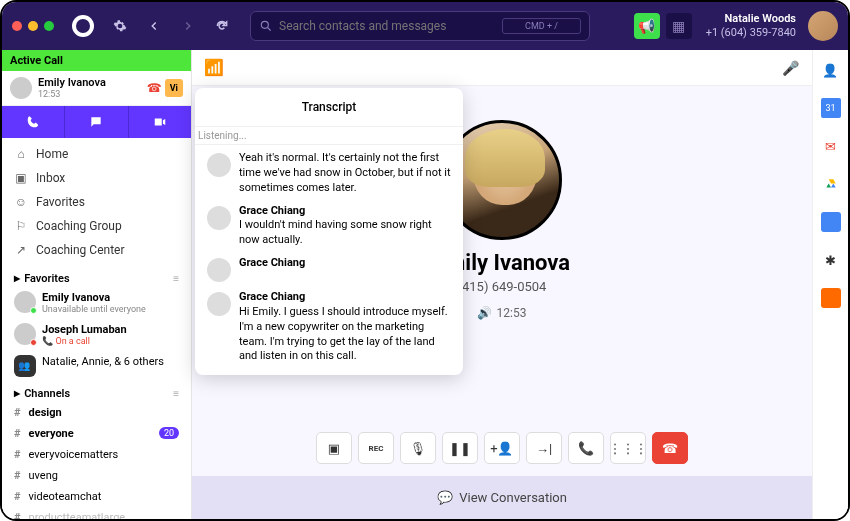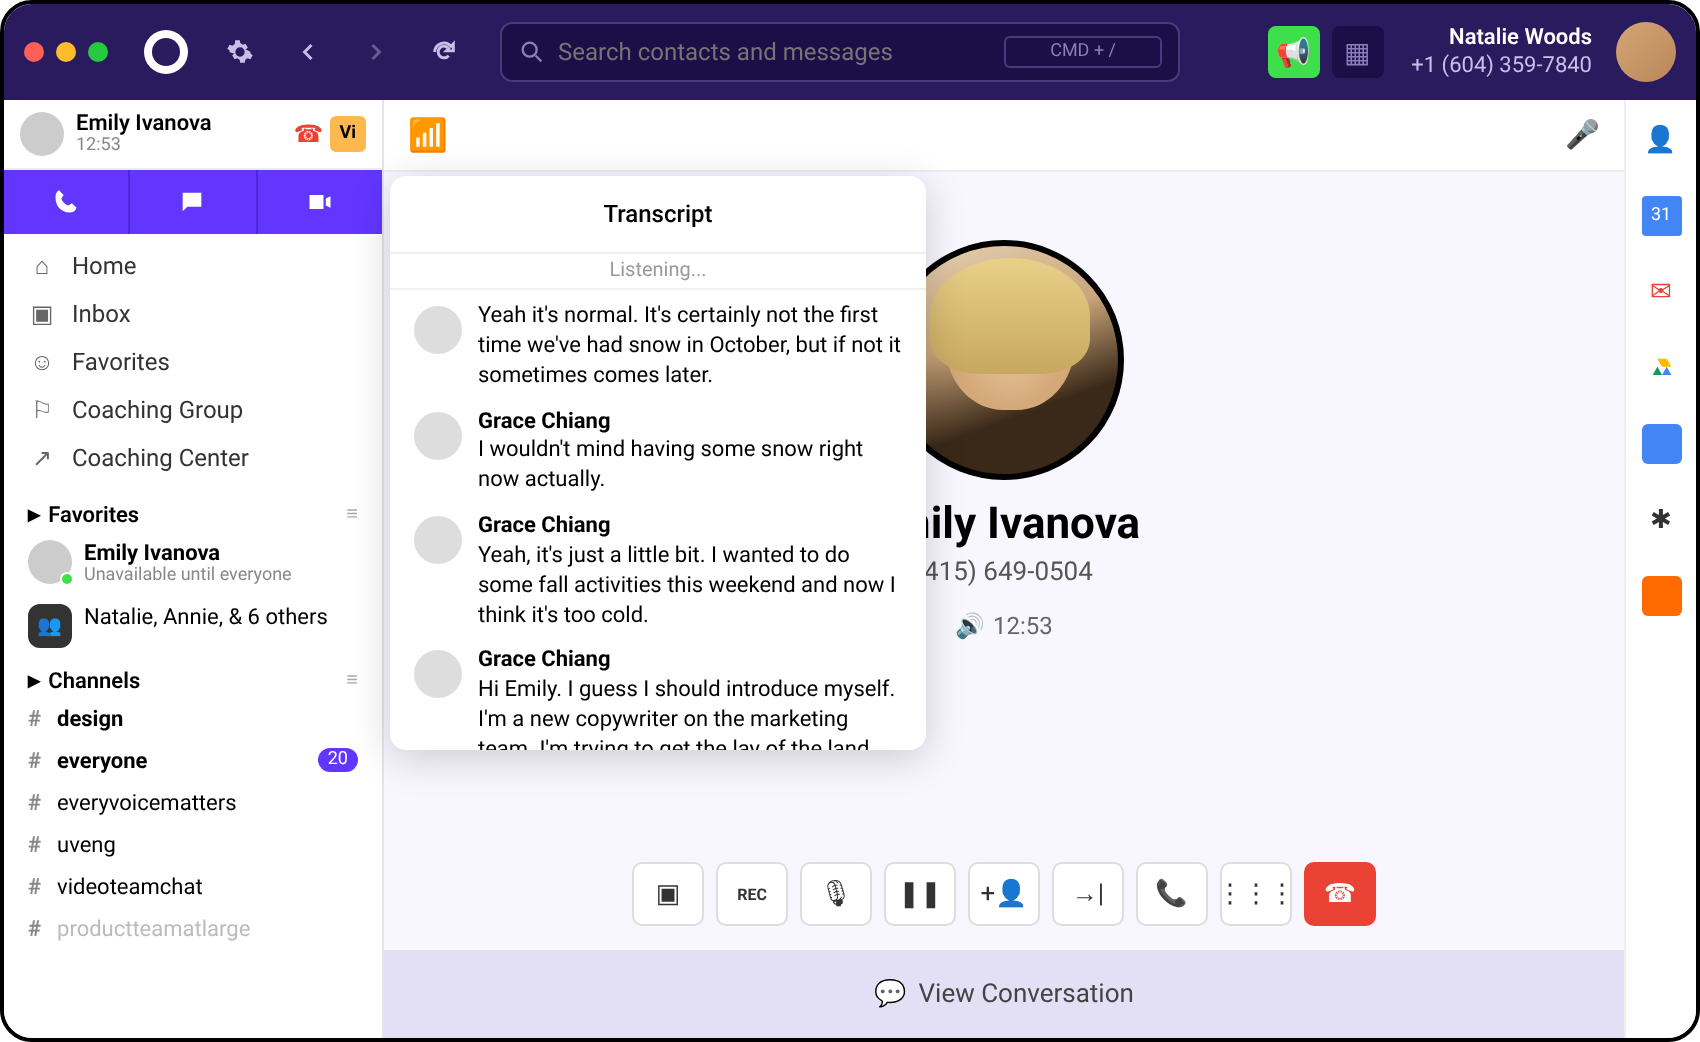--- a/index.html
+++ b/index.html
@@ -69,21 +69,21 @@
 .contact-time{font-size:12px;color:#666;margin-top:12px;display:flex;align-items:center;gap:4px}
 .speaker-icon{font-size:12px}
 .controls{display:flex;gap:6px;margin-top:auto;margin-bottom:12px;justify-content:center}
 .ctrl{width:36px;height:32px;background:#fff;border:1px solid #ddd;border-radius:5px;display:flex;align-items:center;justify-content:center;font-size:13px;color:#333;cursor:pointer}
 .ctrl.hangup{background:#ea4335;border-color:#ea4335;color:#fff}
 .view-conv{background:#e3e0f5;padding:14px;text-align:center;font-size:13px;color:#444;display:flex;align-items:center;justify-content:center;gap:6px;cursor:pointer}
 .rightbar{width:36px;background:#fff;border-left:1px solid #eee;display:flex;flex-direction:column;align-items:center;padding-top:10px;gap:18px;flex-shrink:0}
 .rb-icon{width:20px;height:20px;display:flex;align-items:center;justify-content:center;font-size:13px}
 .transcript{position:absolute;top:38px;left:3px;width:268px;background:#fff;border-radius:8px;box-shadow:0 4px 20px rgba(0,0,0,0.18);z-index:10;overflow:hidden}
 .tr-head{text-align:center;font-size:12px;font-weight:500;padding:12px;border-bottom:1px solid #f0f0f0}
-.tr-listen{text-align:center;font-size:10px;color:#999;padding:3px;border-bottom:1px solid #f0f0f0}
+.tr-listen{font-size:10px;color:#999;padding:3px;border-bottom:1px solid #f0f0f0}
 .tr-body{padding:6px 12px 12px;max-height:230px;overflow:hidden}
 .tr-msg{display:flex;gap:8px;margin-bottom:8px}
 .tr-av{width:24px;height:24px;border-radius:50%;background:#ddd;flex-shrink:0;margin-top:2px}
 .tr-txt{font-size:11px;line-height:1.35}
 .tr-name{font-weight:700}
 svg{width:14px;height:14px}
 </style>
 </head>
 <body>
 
@@ -128,20 +128,21 @@
     <div class="sq-btn sq-dark">▦</div>
     <div class="user-info">
       <div class="user-name">Natalie Woods</div>
       <div class="user-phone">+1 (604) 359-7840</div>
     </div>
     <div class="avatar-sm"></div>
   </div>
 
   <div class="body">
     <div class="sidebar">
+      <div class="active-call">Active Call</div>
       <div class="call-row">
         <div class="call-av"></div>
         <div class="call-info">
           <div class="call-name">Emily Ivanova</div>
           <div class="call-time">12:53</div>
         </div>
         <div class="call-icons">
           <span class="hang-mini">☎</span>
           <span class="vi-badge">Vi</span>
         </div>
@@ -190,20 +191,29 @@
           <span>Favorites</span>
           <span class="eq">≡</span>
         </div>
       <div class="fav-item">
         <div class="fav-av">
             <div class="status-dot st-green"></div>
           </div>
         <div class="fav-txt">
             <div class="fav-name">Emily Ivanova</div>
             <div class="fav-sub">Unavailable until everyone</div>
+          </div>
+      </div>
+      <div class="fav-item">
+        <div class="fav-av">
+            <div class="status-dot st-red"></div>
+          </div>
+        <div class="fav-txt">
+            <div class="fav-name">Joseph Lumaban</div>
+            <div class="fav-sub red"><span>📞</span> <span>On a call</span></div>
           </div>
       </div>
       <div class="fav-item">
         <div class="group-av">👥</div>
         <div class="fav-txt">
             <div style="font-size:11px">Natalie, Annie, &amp; 6 others</div>
           </div>
       </div>
       <div class="section">
           <span class="caret">▶</span>
@@ -274,21 +284,21 @@
           <div class="tr-msg">
             <div class="tr-av"></div>
             <div class="tr-txt"><span>Yeah it's normal. It's certainly not the first time we've had snow in October, but if not it sometimes comes later.</span></div>
           </div>
           <div class="tr-msg">
             <div class="tr-av"></div>
             <div class="tr-txt"><div class="tr-name">Grace Chiang</div><span>I wouldn't mind having some snow right now actually.</span></div>
           </div>
           <div class="tr-msg">
             <div class="tr-av"></div>
-            <div class="tr-txt"><div class="tr-name">Grace Chiang</div><span>Yeah, it's just a little bit. I wanted to do some fall activities this weekend and now I think it's too cold.</span></div>
+            <div class="tr-txt"><div class="tr-name">Grace Chiang</div></div>
           </div>
           <div class="tr-msg">
             <div class="tr-av"></div>
             <div class="tr-txt"><div class="tr-name">Grace Chiang</div><span>Hi Emily. I guess I should introduce myself. I'm a new copywriter on the marketing team. I'm trying to get the lay of the land and listen in on this call.</span></div>
           </div>
         </div>
       </div>
     </div>
 
     <div class="rightbar">

